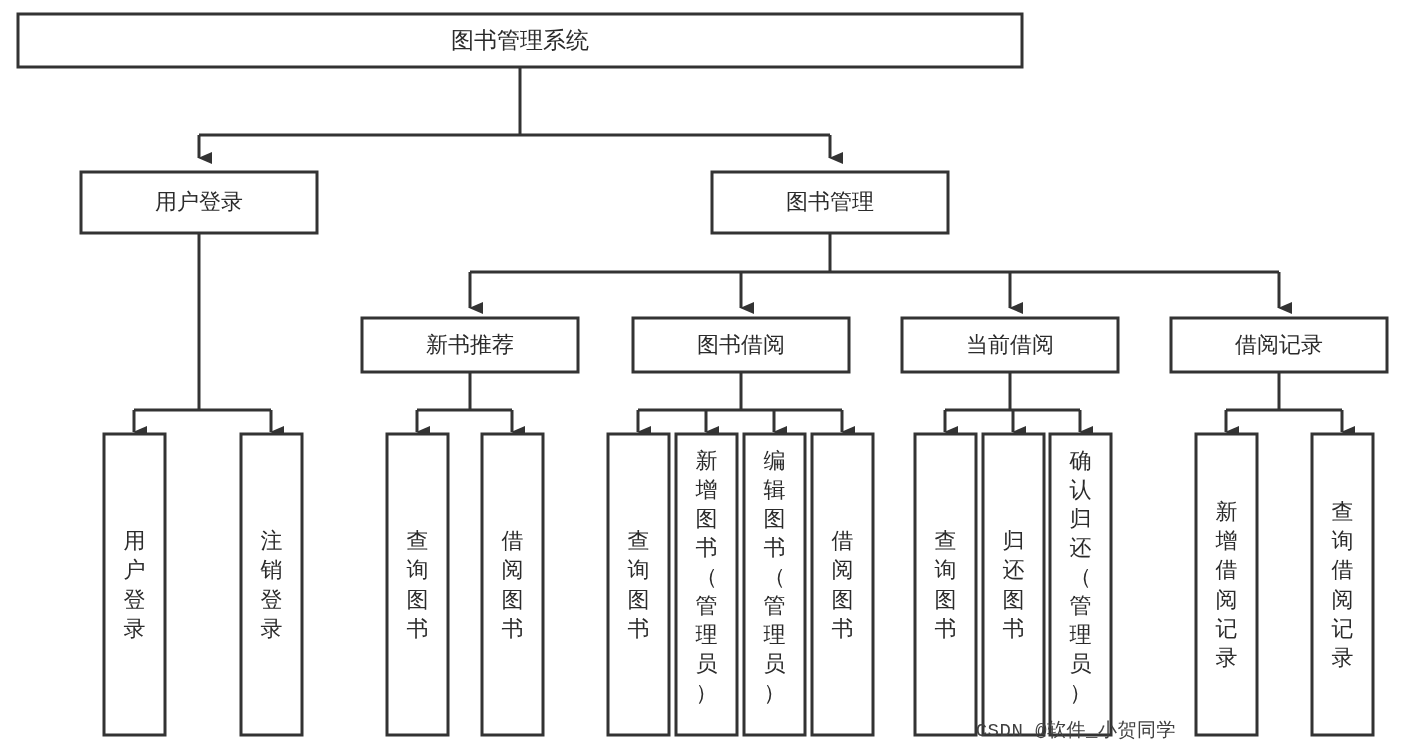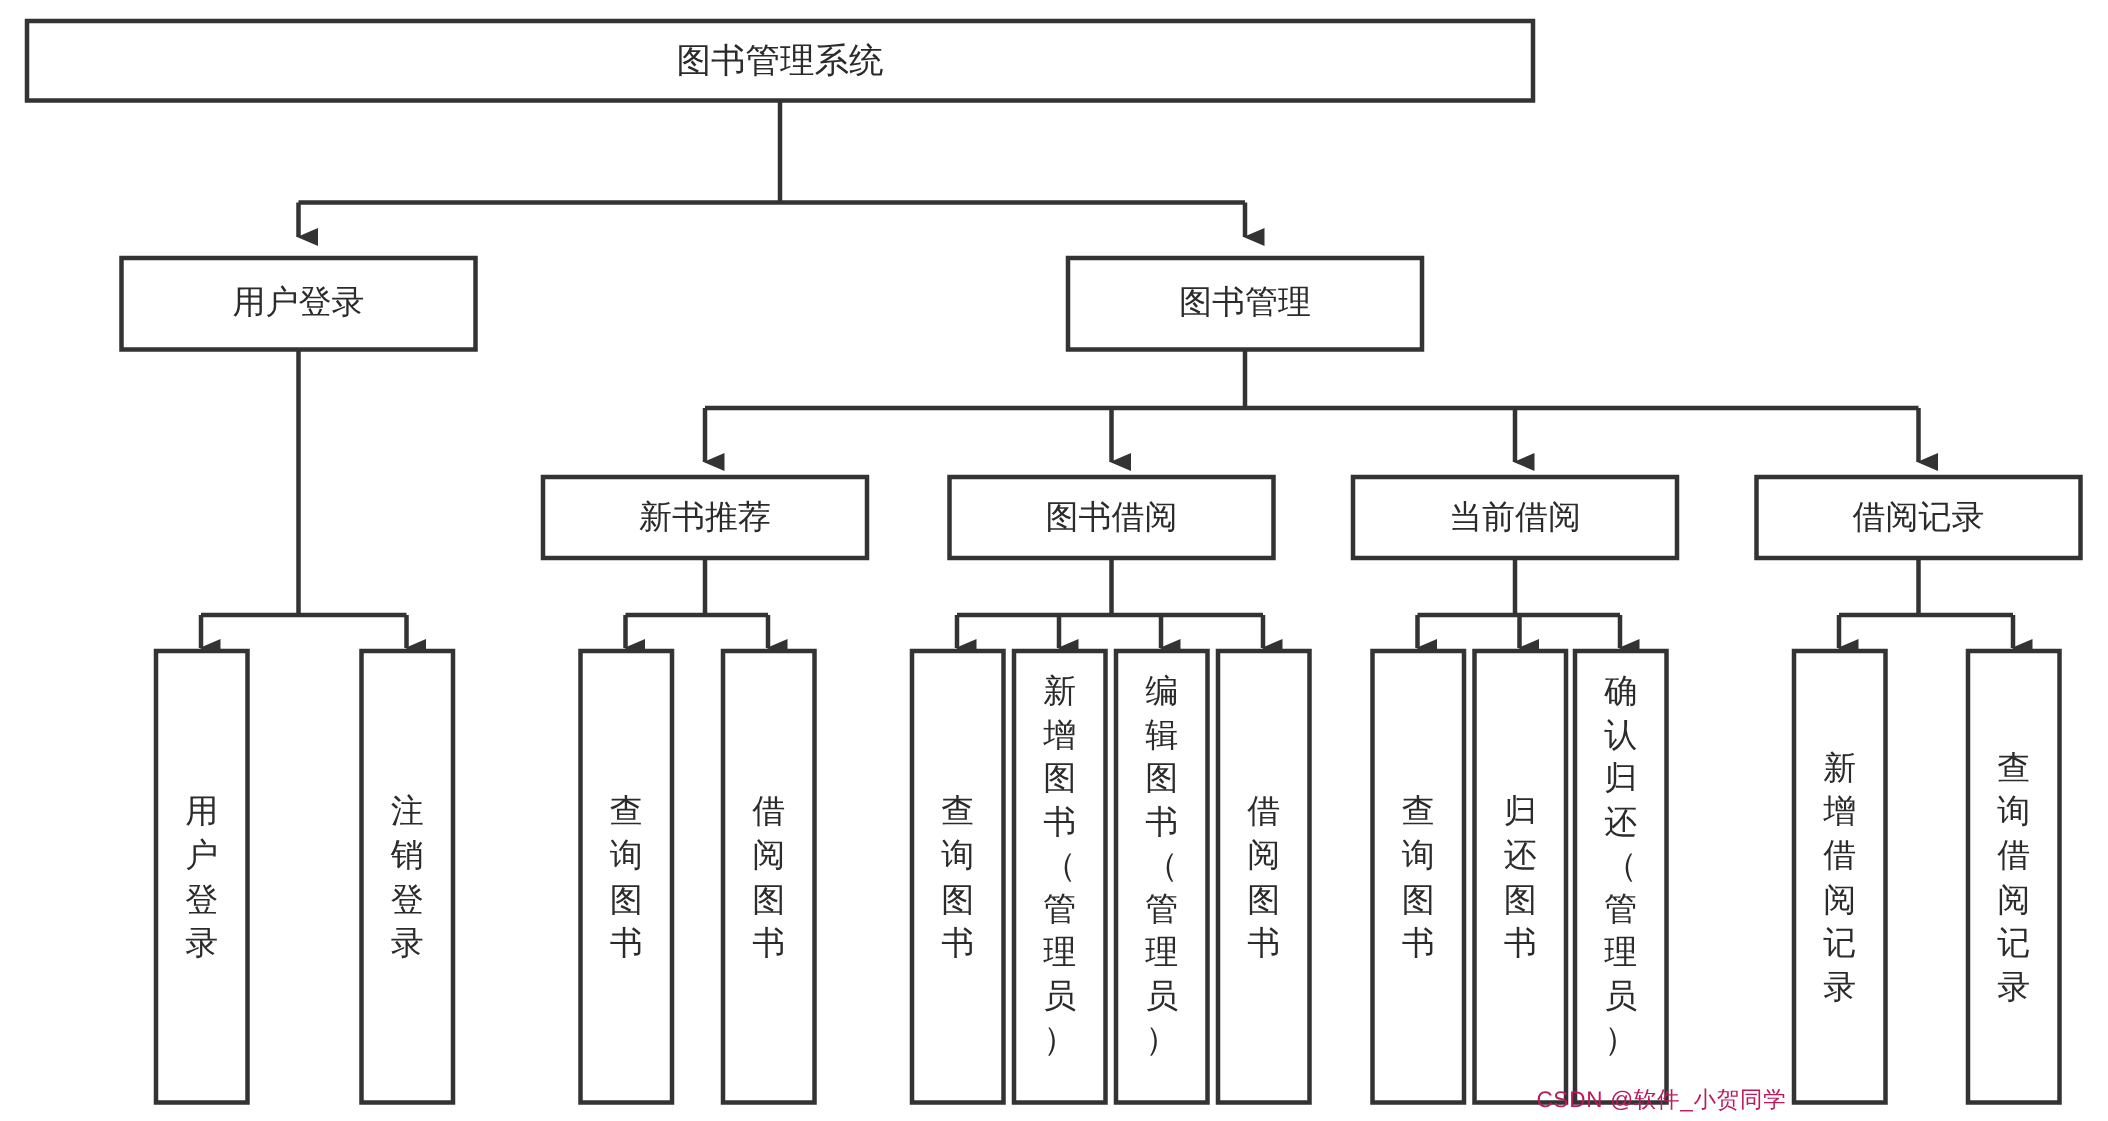--- a/index.html
+++ b/index.html
@@ -11,21 +11,20 @@
     width: 1405px;
     height: 747px;
     font-family: "Liberation Sans", "DejaVu Sans", sans-serif;
     overflow: hidden;
     position: relative;
   }
   #diagram-root {
     position: relative;
     width: 1186px;
     height: 747px;
-    padding-left: 15px;
   }
   svg.diagram-canvas {
     position: absolute;
     left: 0;
     top: 0;
     width: 1405px;
     height: 747px;
     display: block;
   }
   .node-box {
@@ -72,23 +71,23 @@
     white-space: pre;
     pointer-events: none;
   }
   .leaf-label span {
     display: block;
   }
   .watermark {
     position: absolute;
     right: 10px;
     bottom: 4px;
-    font-family: Liberation Sans, sans-serif;
-    font-size: 15px;
-    color: #be185d;
+    font-family: Liberation Mono, monospace;
+    font-size: 19px;
+    color: #404040;
     letter-spacing: 0.5px;
     user-select: none;
   }
 </style>
 </head>
 <body>
 
 <div id="diagram-root">
 
   <svg class="diagram-canvas" viewBox="0 0 1405 747">

